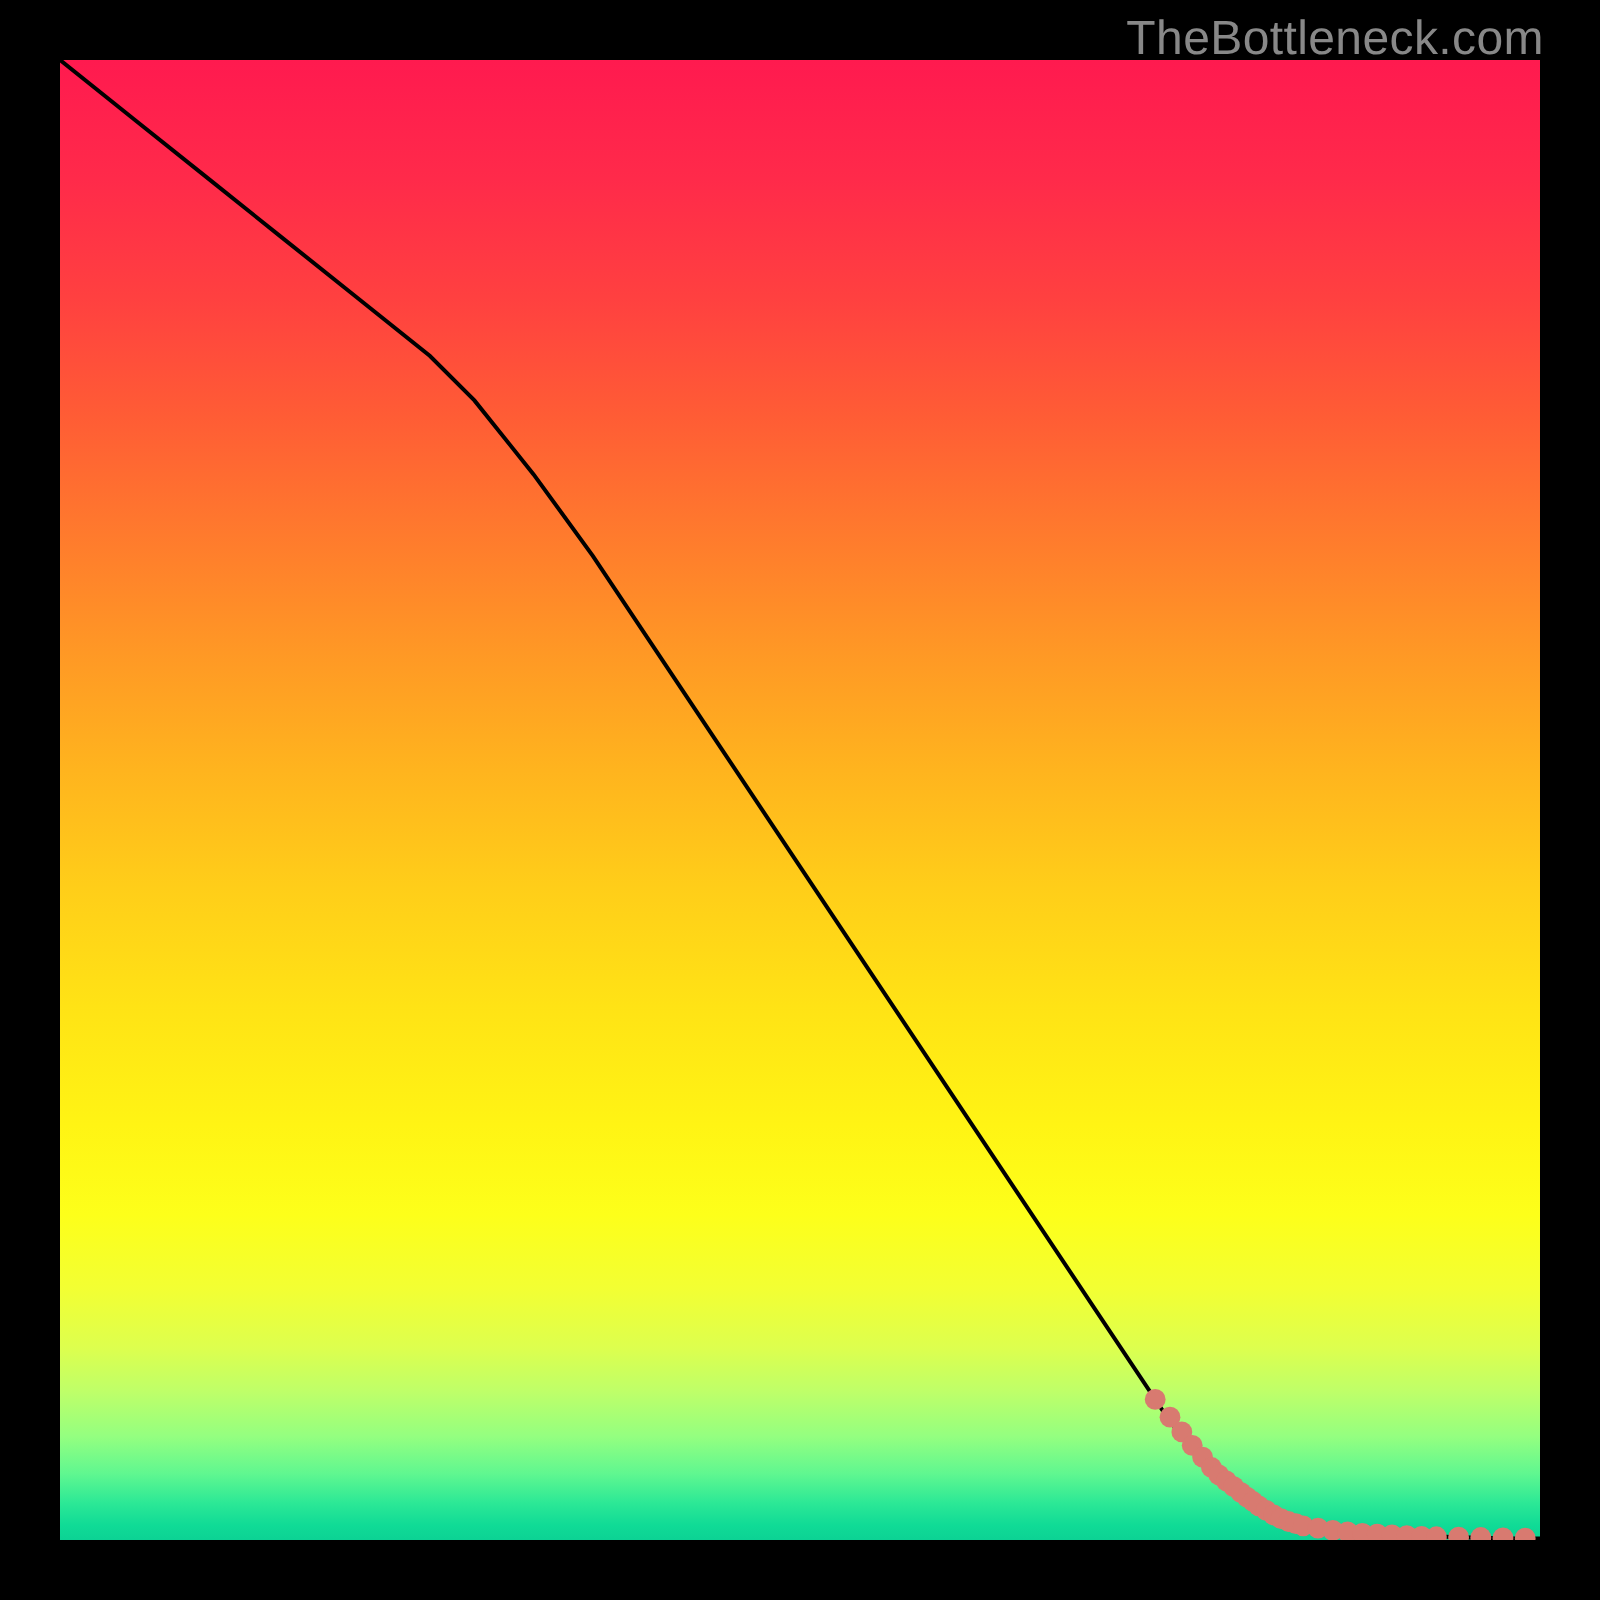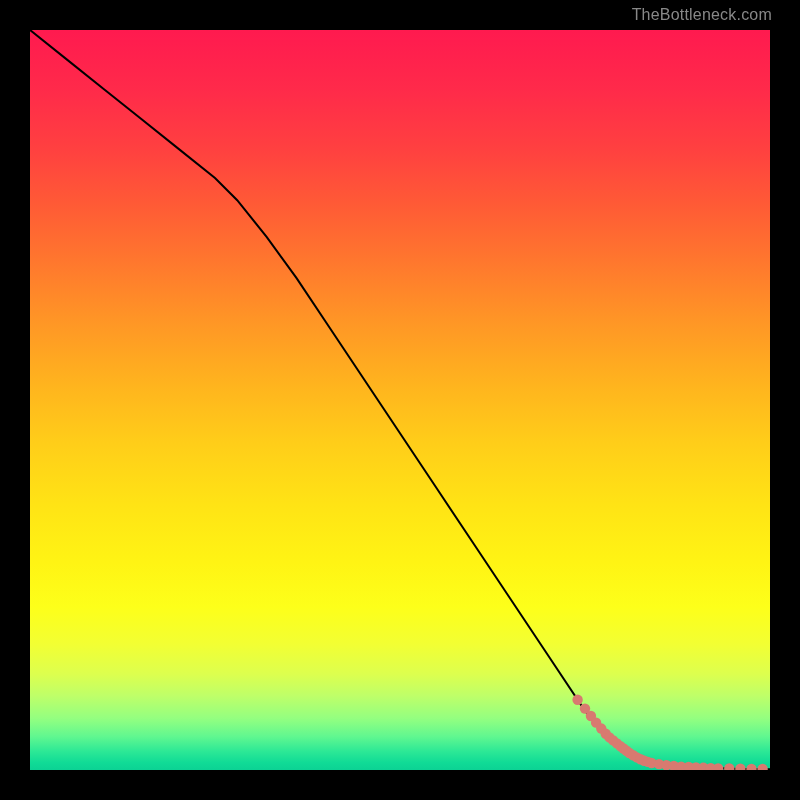--- a/index.html
+++ b/index.html
@@ -48,21 +48,21 @@
     position: absolute;
     inset: 0;
     width: 100%;
     height: 100%;
   }
   .watermark {
     position: absolute;
     top: 6px;
     right: 28px;
     color: #888;
-    font-size: 16px;
+    font-size: 24px;
     letter-spacing: 0.2px;
   }
 </style>
 </head>
 <body>
 
 <div class="plot-area">
   <div class="gradient-bg"></div>
   <svg class="overlay" viewBox="0 0 740 740" preserveAspectRatio="none">
     <g id="line-layer">

